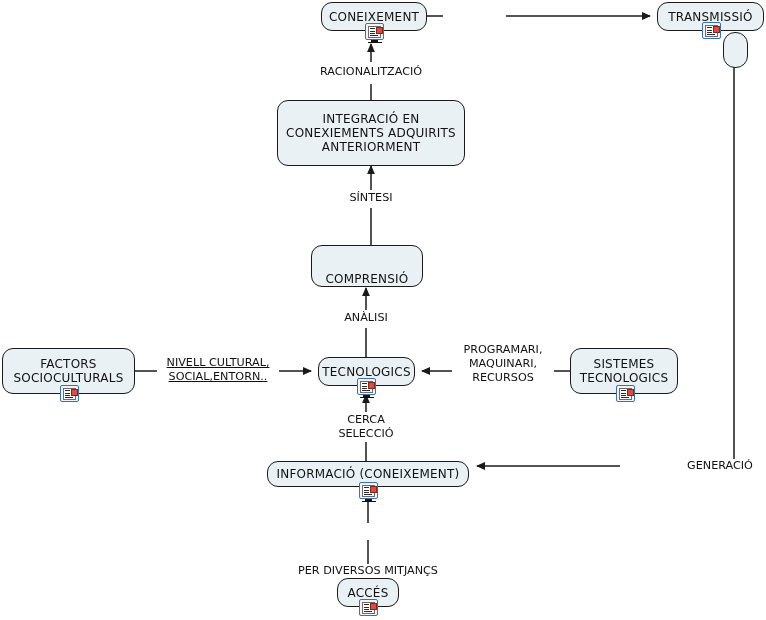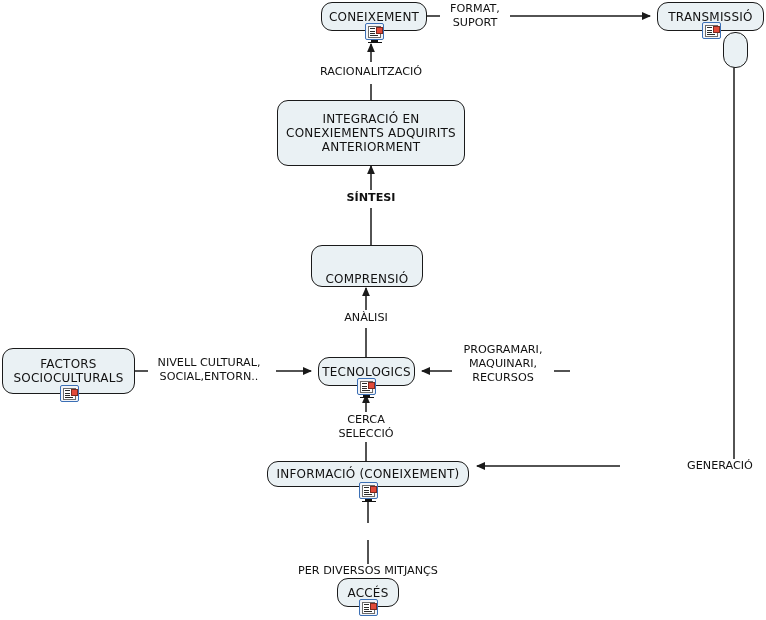--- a/index.html
+++ b/index.html
@@ -139,20 +139,33 @@
       <span class="scr"></span>
         <span class="pap"></span>
       <span class="ln l1"></span>
         <span class="ln l2"></span>
         <span class="ln l3"></span>
         <span class="ln l4"></span>
       <span class="sq"></span>
     </span>
   </div>
 
+  <div class="node" style="left:570px;top:348px;width:108px;height:46px;">
+    <span class="txt">SISTEMES
+TECNOLOGICS</span>
+    <span class="badge nostand" style="left:45px;top:36px;">
+      <span class="scr"></span>
+        <span class="pap"></span>
+      <span class="ln l1"></span>
+        <span class="ln l2"></span>
+        <span class="ln l3"></span>
+        <span class="ln l4"></span>
+      <span class="sq"></span>
+    </span>
+  </div>
 
   <div class="node" style="left:267px;top:461px;width:202px;height:26px;">
     <span class="txt">INFORMACIÓ (CONEIXEMENT)</span>
     <span class="badge" style="left:91px;top:20px;">
       <span class="scr"></span>
         <span class="pap"></span>
       <span class="ln l1"></span>
         <span class="ln l2"></span>
         <span class="ln l3"></span>
         <span class="ln l4"></span>
@@ -168,30 +181,28 @@
       <span class="scr"></span>
         <span class="pap"></span>
       <span class="ln l1"></span>
         <span class="ln l2"></span>
         <span class="ln l3"></span>
         <span class="ln l4"></span>
       <span class="sq"></span>
     </span>
   </div>
 
-  <div class="edge-label" style="left:440px;top:2px;width:70px;">FORMAT,
-SUPORT</div>
 
   <div class="edge-label" style="left:301px;top:65px;width:140px;">RACIONALITZACIÓ</div>
 
-  <div class="edge-label" style="left:331px;top:191px;width:80px;font-weight:bold;">SÍNTESI</div>
+  <div class="edge-label" style="left:331px;top:191px;width:80px;">SÍNTESI</div>
 
   <div class="edge-label" style="left:326px;top:311px;width:80px;">ANÀLISI</div>
 
-  <div class="edge-label" style="left:148px;top:356px;width:122px;">NIVELL CULTURAL,
+  <div class="edge-label" style="left:157px;top:356px;width:122px;text-decoration:underline;">NIVELL CULTURAL,
 SOCIAL,ENTORN..</div>
 
   <div class="edge-label" style="left:326px;top:413px;width:80px;">CERCA
 SELECCIÓ</div>
 
   <div class="edge-label" style="left:452px;top:343px;width:102px;">PROGRAMARI,
 MAQUINARI,
 RECURSOS</div>
 
   <div class="edge-label" style="left:278px;top:524px;width:180px;margin-top:40px;">PER DIVERSOS MITJANÇS</div>

